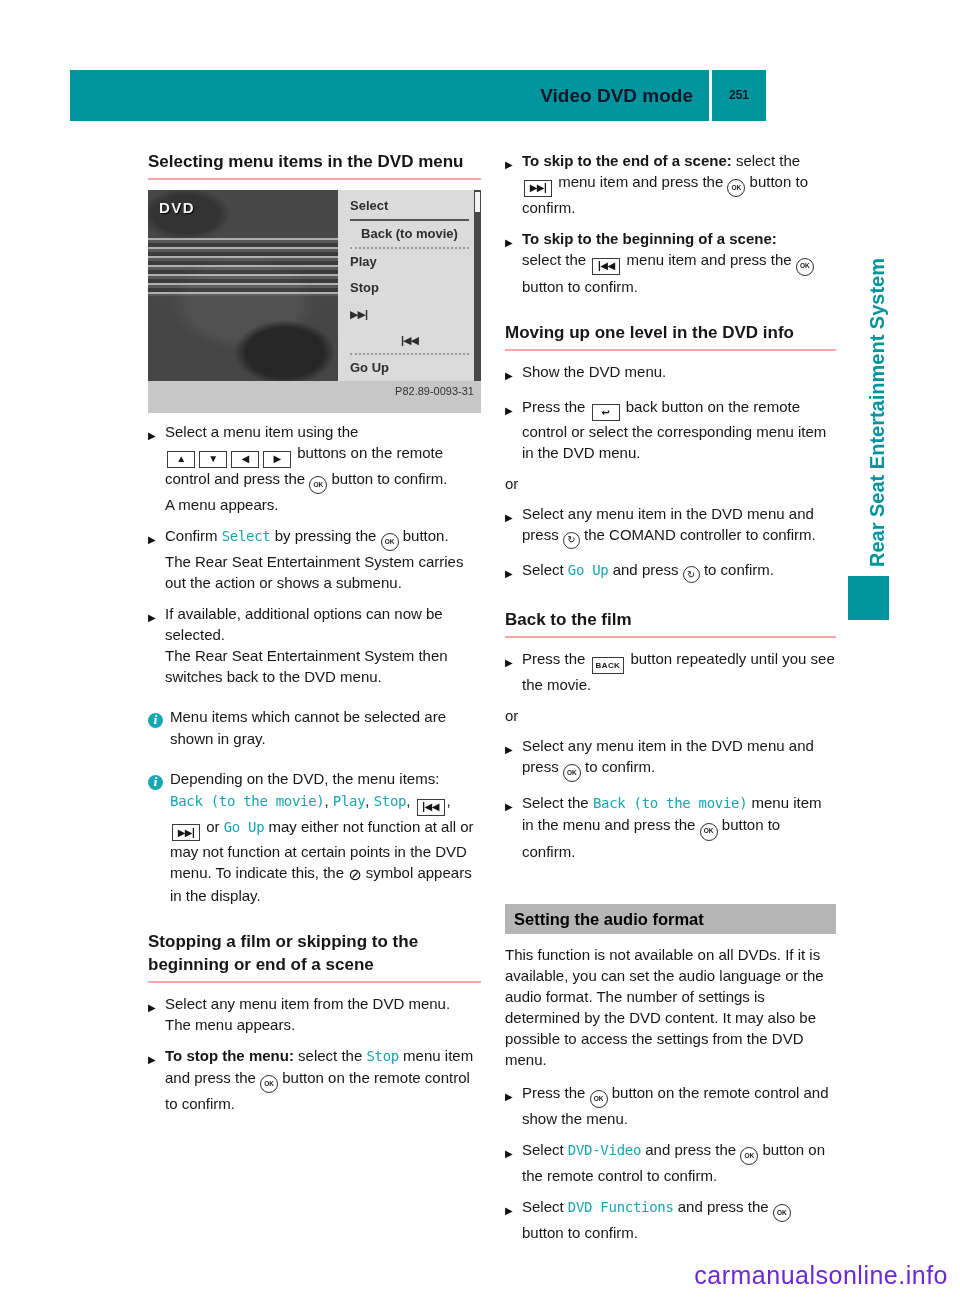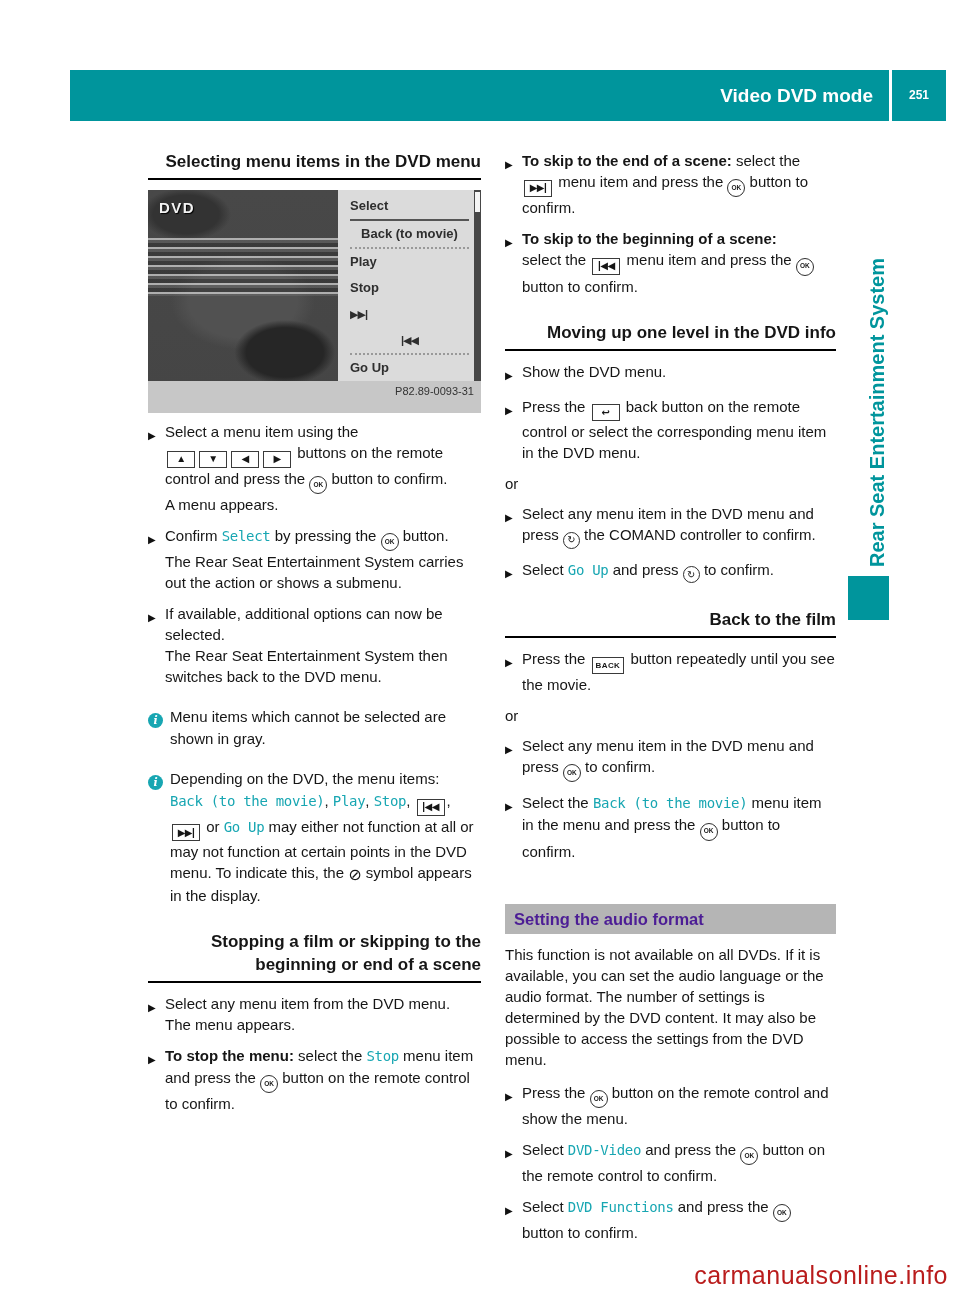--- a/index.html
+++ b/index.html
@@ -4,35 +4,35 @@
 <style>
   html,body{margin:0;padding:0;}
   body{
     width:960px;height:1302px;position:relative;overflow:hidden;background:#ffffff;
     font-family:"Liberation Sans","DejaVu Sans",sans-serif;color:#161616;
     font-size:15px;line-height:21px;
   }
   :root{--teal:#00959c;--code:#17a6b2;}
 
   
-  .header{position:absolute;left:70px;top:70px;width:876px;height:51px;background:var(--teal);display:flex;color:#ffffff;}
+  .header{position:absolute;left:70px;top:70px;width:696px;height:51px;background:var(--teal);display:flex;color:#0f172a;}
   .header-title{flex:1;text-align:right;font-weight:bold;font-size:19px;line-height:51px;padding-right:16px;}
   .header-sep{width:3px;background:#fff;}
   .header-page{width:54px;text-align:center;font-weight:bold;font-size:12px;line-height:51px;}
 
   
   .col{position:absolute;top:150px;}
   .col-left{left:148px;width:333px;}
   .col-right{left:505px;width:331px;}
 
-  .sec{font-size:17px;line-height:23px;font-weight:bold;border-bottom:2px solid #000000;
-       padding-bottom:5px;margin:24px 0 10px;text-align:right;}
+  .sec{font-size:17px;line-height:23px;font-weight:bold;border-bottom:2px solid #fca5a5;
+       padding-bottom:5px;margin:24px 0 10px;}
   .col .sec:first-child{margin-top:0;}
   .boxheading{margin:42px 0 10px;background:#b5b5b5;font-weight:bold;font-size:16.5px;
-       padding:3px 9px;line-height:24px;color:#4c1d95;}
+       padding:3px 9px;line-height:24px;color:#000000;}
   p.para{margin:0 0 12px;}
   .or{margin:2px 0 9px;}
 
   .bullet{display:flex;margin:0 0 10px;}
   .arrow{width:17px;flex:none;font-size:10px;padding-top:4px;color:#111;}
   .bt{flex:1;}
 
   .info{margin:19px 0;padding-left:22px;}
   .info-icon{display:inline-flex;width:15px;height:15px;border-radius:50%;background:var(--code);
        color:#fff;font:italic bold 11px "DejaVu Serif",serif;align-items:center;justify-content:center;
@@ -74,21 +74,21 @@
   .fig-scrollbar{position:absolute;right:0;top:0;width:7px;height:203px;background:#474747;}
   .fig-thumb{position:absolute;top:2px;left:1px;width:5px;height:20px;background:#f5f5f5;}
   .fig-caption{position:absolute;left:0;bottom:0;width:100%;height:32px;background:#c7c7c7;
      font-size:11px;color:#333;text-align:right;line-height:20px;padding-right:7px;box-sizing:border-box;}
 
   
   .side-label{position:absolute;top:222px;right:72px;height:345px;writing-mode:vertical-rl;
      transform:rotate(180deg);font-weight:bold;font-size:20px;color:var(--teal);white-space:nowrap;}
   .tab-marker{position:absolute;top:576px;right:71px;width:41px;height:44px;background:var(--teal);}
 
-  .watermark{position:absolute;right:12px;top:1265px;font-size:25px;color:#b91c1c;letter-spacing:0.5px;}
+  .watermark{position:absolute;right:12px;top:1265px;font-size:25px;color:#6d28d9;letter-spacing:0.5px;}
 </style>
 </head>
 <body>
 
 <div class="header">
   <div class="header-title">Video DVD mode</div>
   <div class="header-sep"></div>
   <div class="header-page">251</div>
 </div>
 

